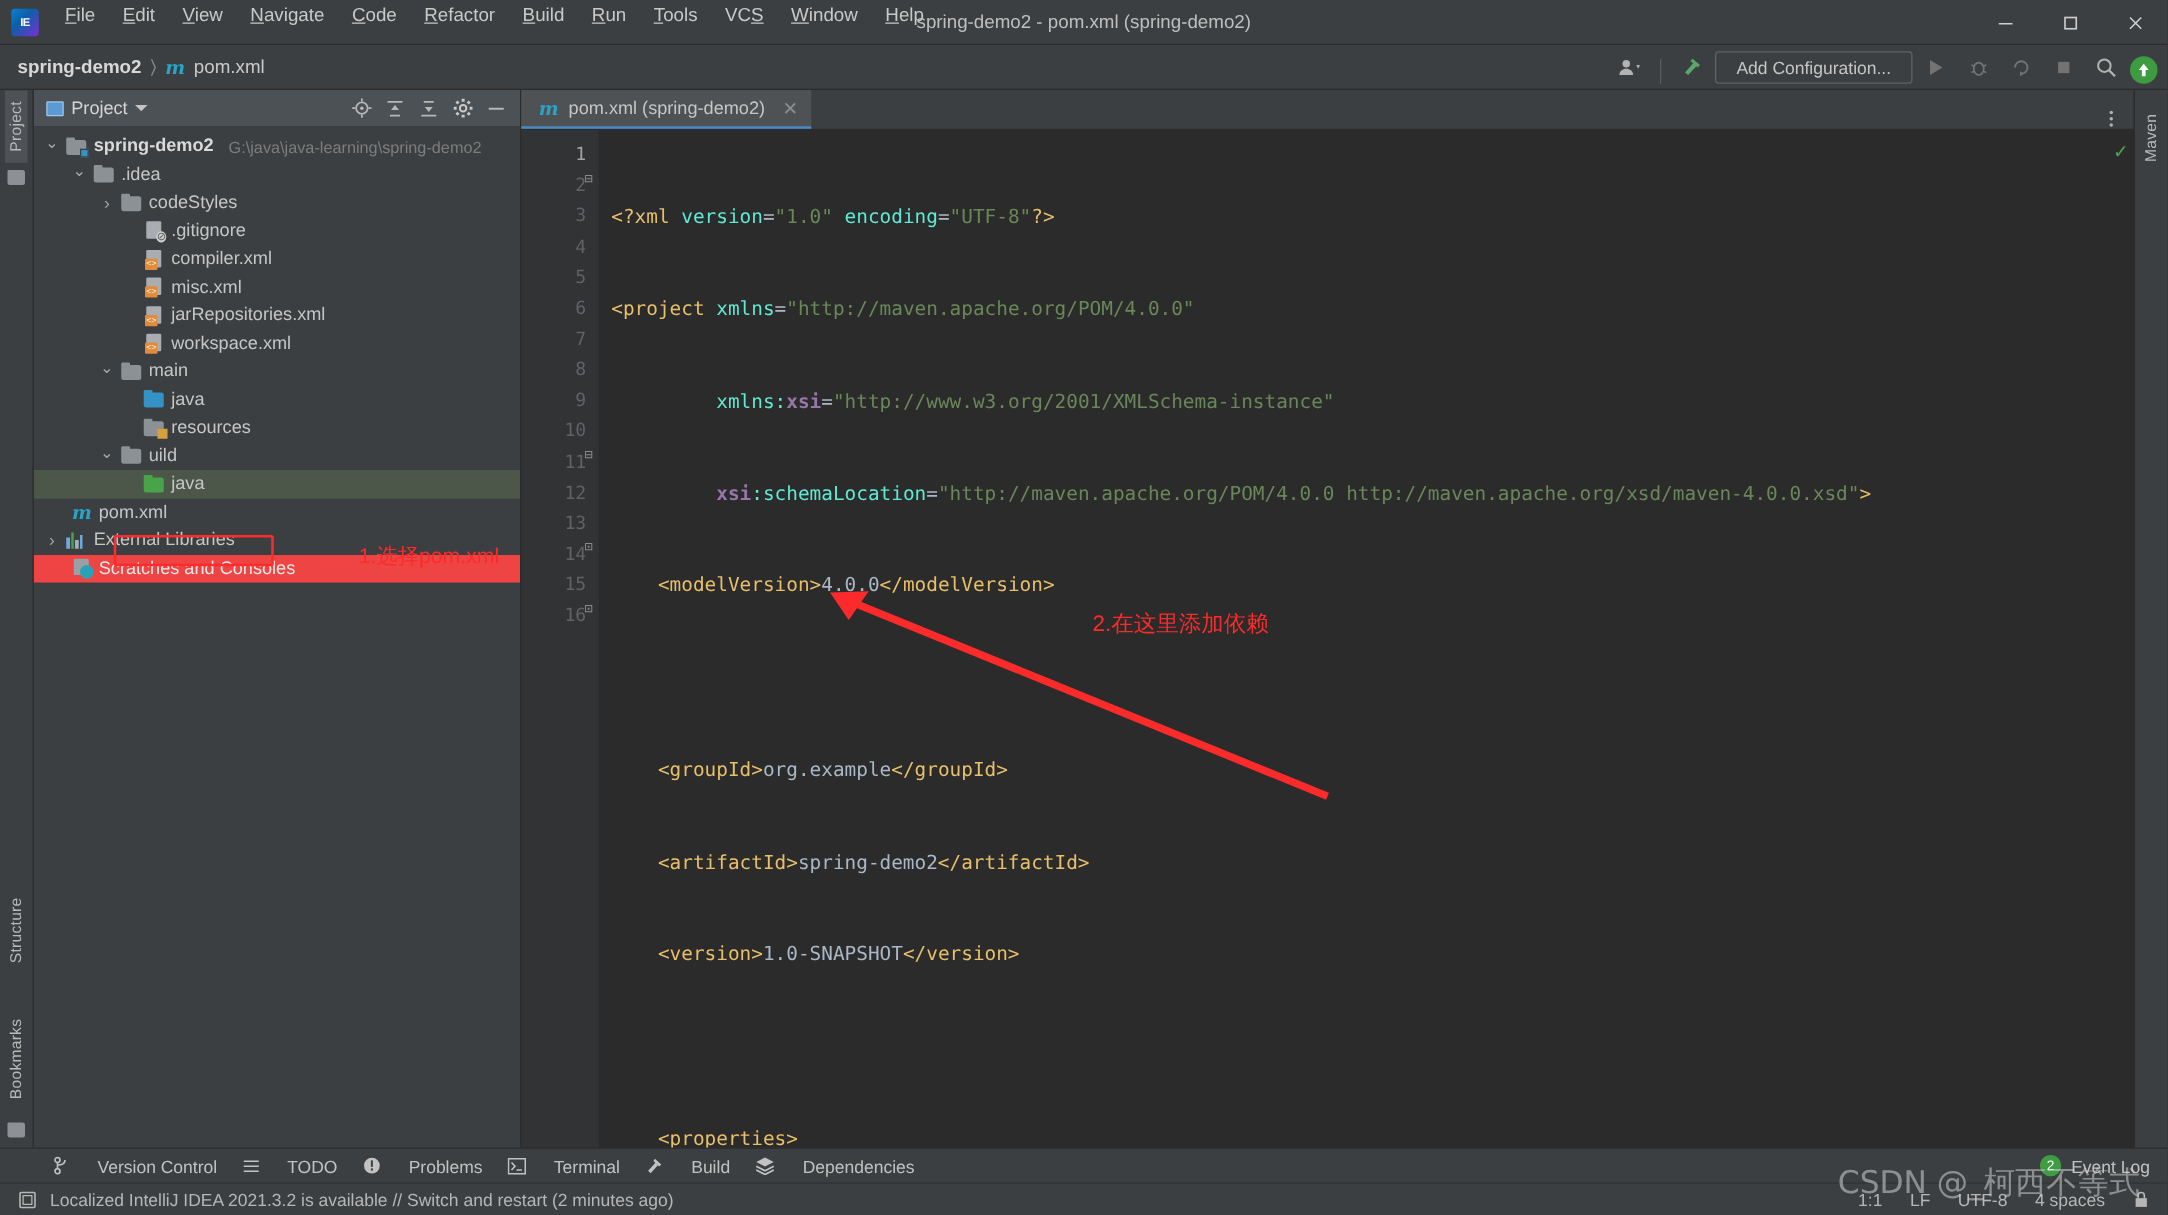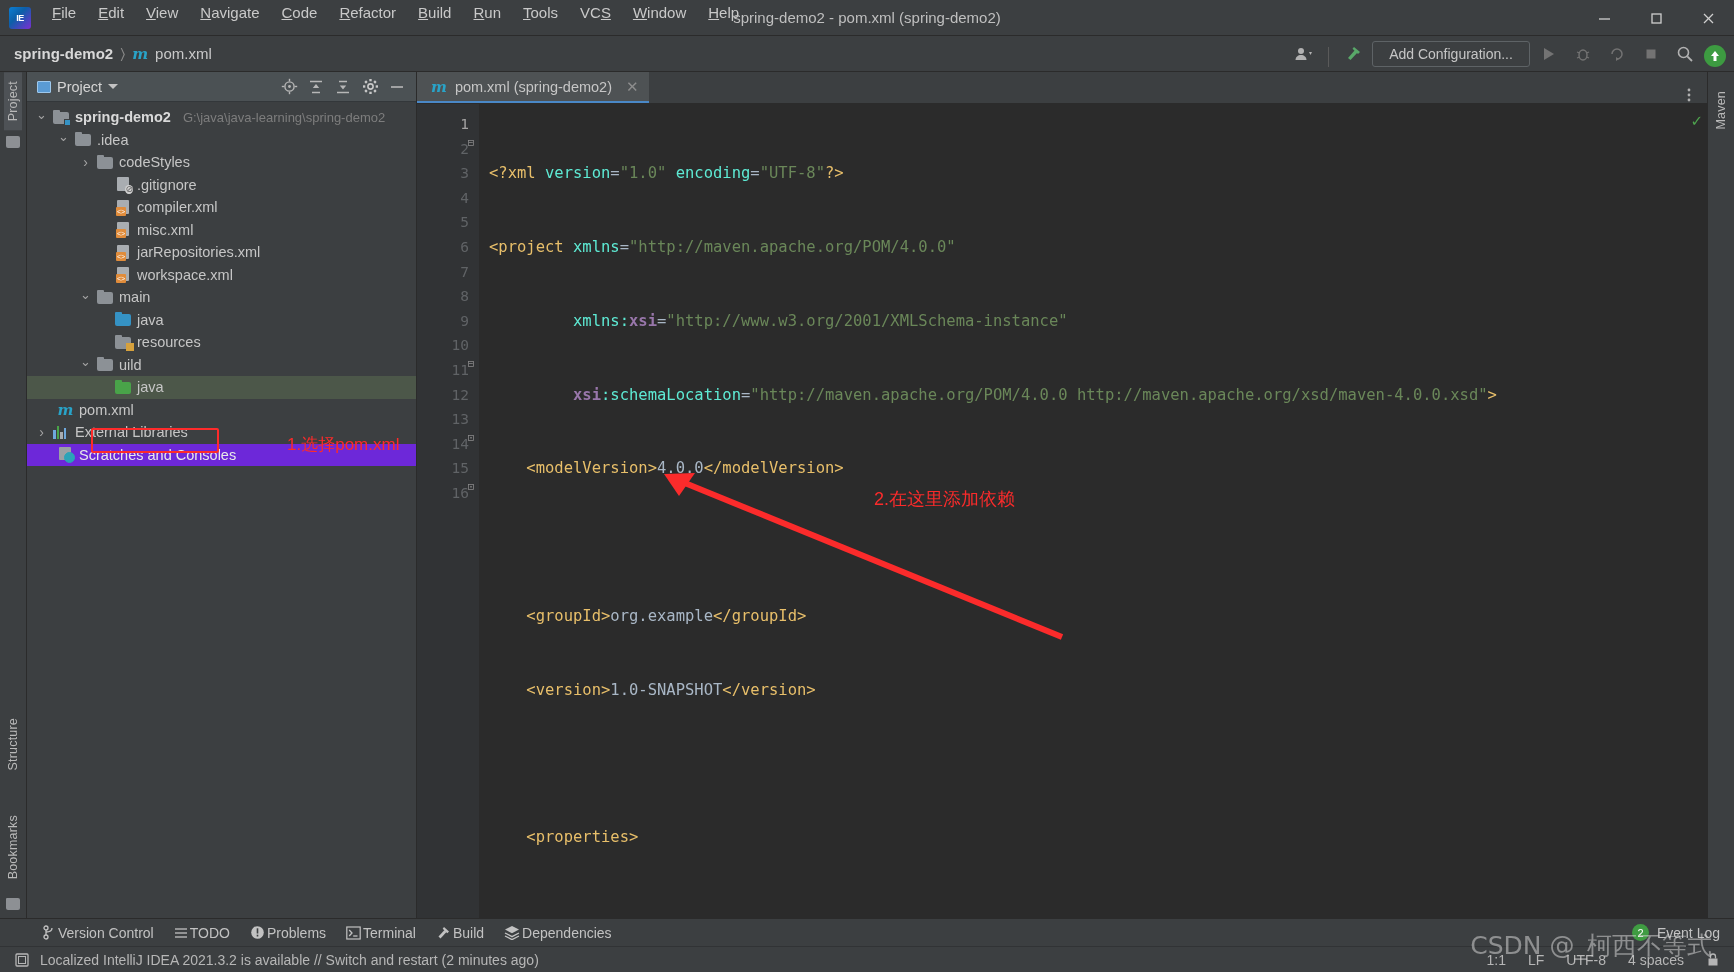--- a/index.html
+++ b/index.html
@@ -104,21 +104,21 @@
   .caret-dn { width: 0; height: 0; border-left: 5px solid transparent; border-right: 5px solid transparent; border-top: 5px solid #c3c3c3; }
   .panel-head-actions { margin-left: auto; display: flex; align-items: center; gap: 9px; padding-right: 4px; }
   .hact { width: 18px; height: 18px; display:flex; align-items:center; justify-content:center; color: #b7b7b7; }
 
   .tree { padding-top: 4px; font-size: 14.5px; color: #c3c3c3; overflow: hidden; flex: 1 1 auto; position: relative; }
   .tnode {
     height: 22.5px; display: flex; align-items: center; gap: 5px; padding-right: 6px;
     white-space: nowrap; position: relative;
   }
   .tnode.sel-green { background: #4c5749; }
-  .tnode.sel-blue { background: #6d28d9; }
+  .tnode.sel-blue { background: #ef4444; }
   .tnode.sel-blue .tlabel { color: #e9e9e9; }
   .arrow { width: 13px; display: flex; align-items: center; justify-content: center; color: #a4a4a4; font-size: 10px; flex: 0 0 13px; }
   .arrow.open::before { content: "⌄"; position: relative; top: -3px; font-size: 13px; }
   .arrow.closed::before { content: "›"; font-size: 14px; }
   .tlabel { color: #c6c6c6; }
   .tlabel.bold { font-weight: bold; color: #d9d9d9; }
   .tpath { color: #7d7d7d; font-size: 13px; margin-left: 7px; }
 
   .ico { width: 17px; height: 15px; position: relative; flex: 0 0 17px; }
   .ico.folder::before {
@@ -228,21 +228,21 @@
     width: 27px; background: #3c3f41; border-left: 1px solid #2b2b2b;
     display: flex; flex-direction: column; align-items: center; flex: 0 0 27px;
   }
 
   
   .toolwin-bar {
     height: 28px; background: #3c3f41; border-top: 1px solid #2b2b2b;
     display: flex; align-items: center; gap: 20px; padding-left: 42px; flex: 0 0 28px;
     font-size: 14px; color: #c2c2c2;
   }
-  .tw { display: flex; align-items: center; gap: 2px; }
+  .tw { display: flex; align-items: center; gap: 22px; }
   .tw-right { margin-left: auto; display: flex; align-items: center; gap: 8px; padding-right: 14px; }
   .evt-badge {
     width: 17px; height: 17px; border-radius: 50%; background: #3f9c42; color: #fff;
     font-size: 11px; display: flex; align-items: center; justify-content: center;
   }
   .statusbar {
     height: 26px; background: #3c3f41; display: flex; align-items: center;
     padding: 0 14px; flex: 0 0 26px; font-size: 14px; color: #b6b6b6; gap: 10px;
     border-top: 1px solid #313335;
   }
@@ -571,20 +571,21 @@
         </div>
 
         <div class="code-area">
           <div class="row"><span class="pi">&lt;?xml </span><span class="attr">version</span><span class="txt">=</span><span class="str">"1.0"</span><span class="txt"> </span><span class="attr">encoding</span><span class="txt">=</span><span class="str">"UTF-8"</span><span class="pi">?&gt;</span></div>
           <div class="row"><span class="tag">&lt;project </span><span class="attr">xmlns</span><span class="txt">=</span><span class="str">"http://maven.apache.org/POM/4.0.0"</span></div>
           <div class="row"><span class="txt">         </span><span class="attr">xmlns:</span><span class="nspfx">xsi</span><span class="txt">=</span><span class="str">"http://www.w3.org/2001/XMLSchema-instance"</span></div>
           <div class="row"><span class="txt">         </span><span class="nspfx">xsi</span><span class="attr">:schemaLocation</span><span class="txt">=</span><span class="str">"http://maven.apache.org/POM/4.0.0 http://maven.apache.org/xsd/maven-4.0.0.xsd"</span><span class="tag">&gt;</span></div>
           <div class="row"><span class="txt">    </span><span class="tag">&lt;modelVersion&gt;</span><span class="txt">4.0.0</span><span class="tag">&lt;/modelVersion&gt;</span></div>
           <div class="row"></div>
           <div class="row"><span class="txt">    </span><span class="tag">&lt;groupId&gt;</span><span class="txt">org.example</span><span class="tag">&lt;/groupId&gt;</span></div>
+          <div class="row"><span class="txt">    </span><span class="tag">&lt;artifactId&gt;</span><span class="txt">spring-demo2</span><span class="tag">&lt;/artifactId&gt;</span></div>
           <div class="row"><span class="txt">    </span><span class="tag">&lt;version&gt;</span><span class="txt">1.0-SNAPSHOT</span><span class="tag">&lt;/version&gt;</span></div>
           <div class="row"></div>
           <div class="row"><span class="txt">    </span><span class="tag">&lt;properties&gt;</span></div>
           
           
           
           
           
 
           

